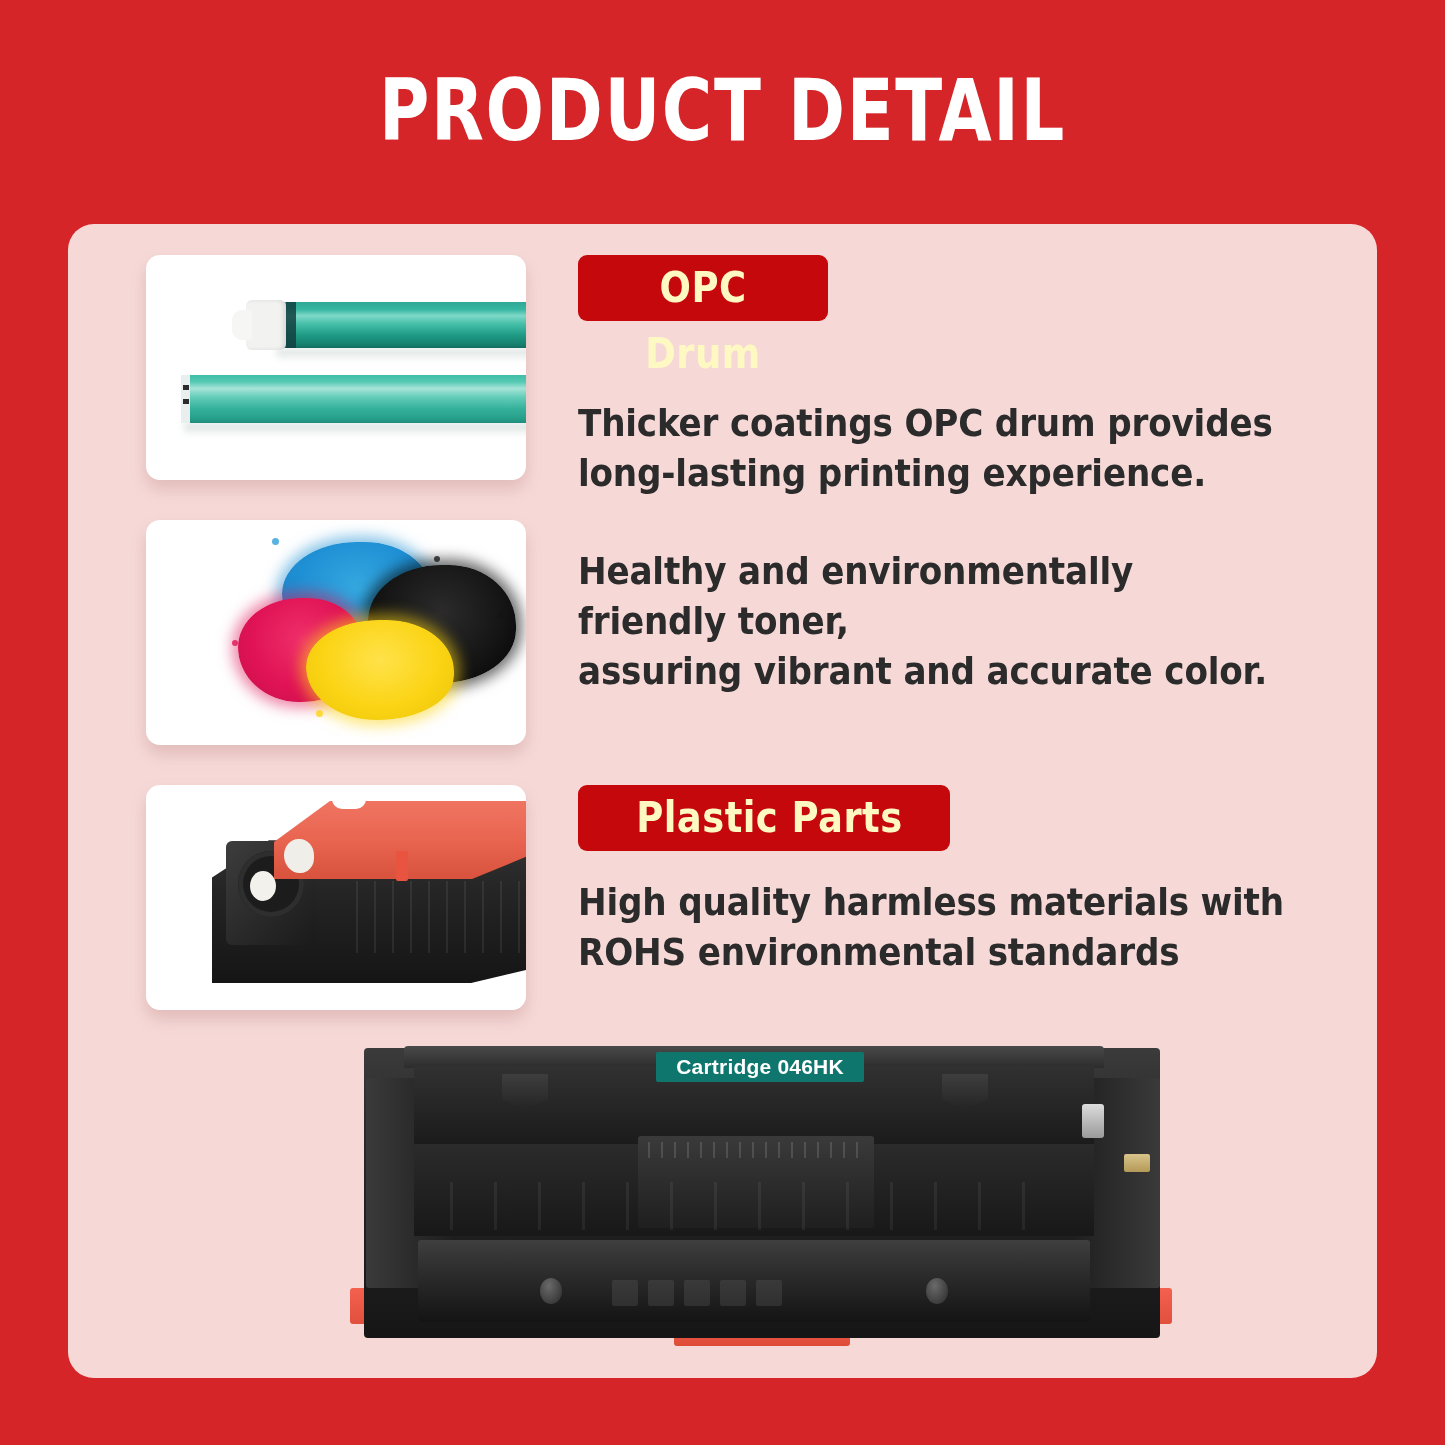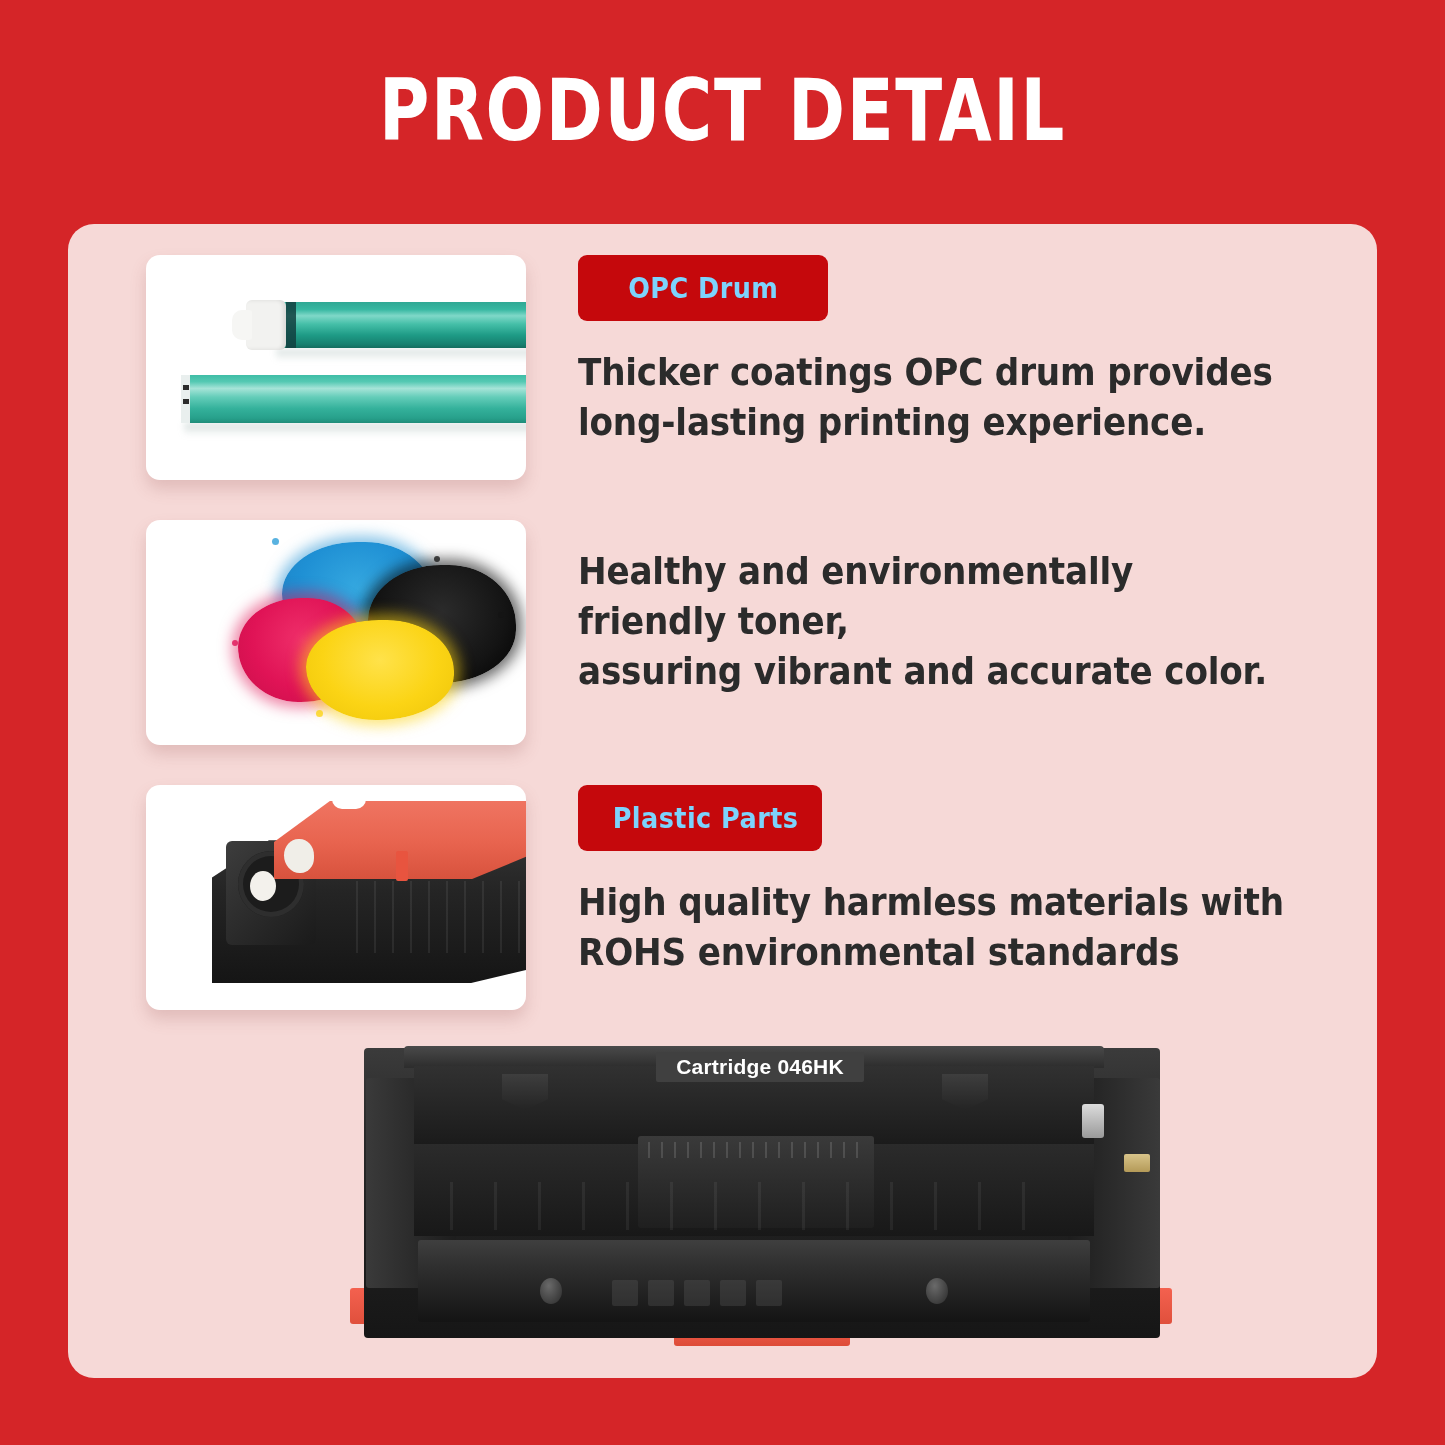--- a/index.html
+++ b/index.html
@@ -69,41 +69,41 @@
 
   .txtcol {
     position: absolute;
     left: 510px;
     top: 0;
     width: 790px;
   }
   .badge {
     display: inline-block;
     background: #c5080c;
-    color: #7dd3fc;
+    color: #fef9c3;
     border-radius: 9px;
     height: 66px;
     line-height: 66px;
     text-align: center;
     font-family: "DejaVu Sans", sans-serif;
     font-weight: 700;
-    font-size: 29px;
+    font-size: 42px;
     letter-spacing: 0.5px;
     box-sizing: border-box;
     padding: 0 8px;
     transform-origin: left center;
   }
   .badge-inner {
     display: inline-block;
     transform: scaleX(0.88);
     transform-origin: center;
   }
   .badge-w1 { width: 250px; }
   .badge-w2 { width: 250px; }
-  .badge-w3 { width: 244px; padding-left: 19px; }
+  .badge-w3 { width: 372px; padding-left: 19px; }
 
   .desc {
     margin-top: 26px;
     color: #2b2b2b;
     font-family: "DejaVu Sans", sans-serif;
     font-weight: 700;
     font-size: 38px;
     line-height: 50px;
     letter-spacing: -0.2px;
     transform: scaleX(0.90);
@@ -323,21 +323,21 @@
   .ct-upper {
     position: absolute;
     left: 92px; top: 34px;
     width: 680px; height: 78px;
     background: linear-gradient(to bottom, #313131 0%, #262626 50%, #1b1b1b 100%);
   }
   .ct-label {
     position: absolute;
     left: 334px; top: 20px;
     width: 208px; height: 30px;
-    background: #404040;
+    background: #0f766e;
     border-radius: 2px;
     display: flex;
     align-items: center;
     justify-content: center;
   }
   .ct-label span {
     color: #ffffff;
     font-family: "Liberation Sans", sans-serif;
     font-weight: 700;
     font-size: 21px;

